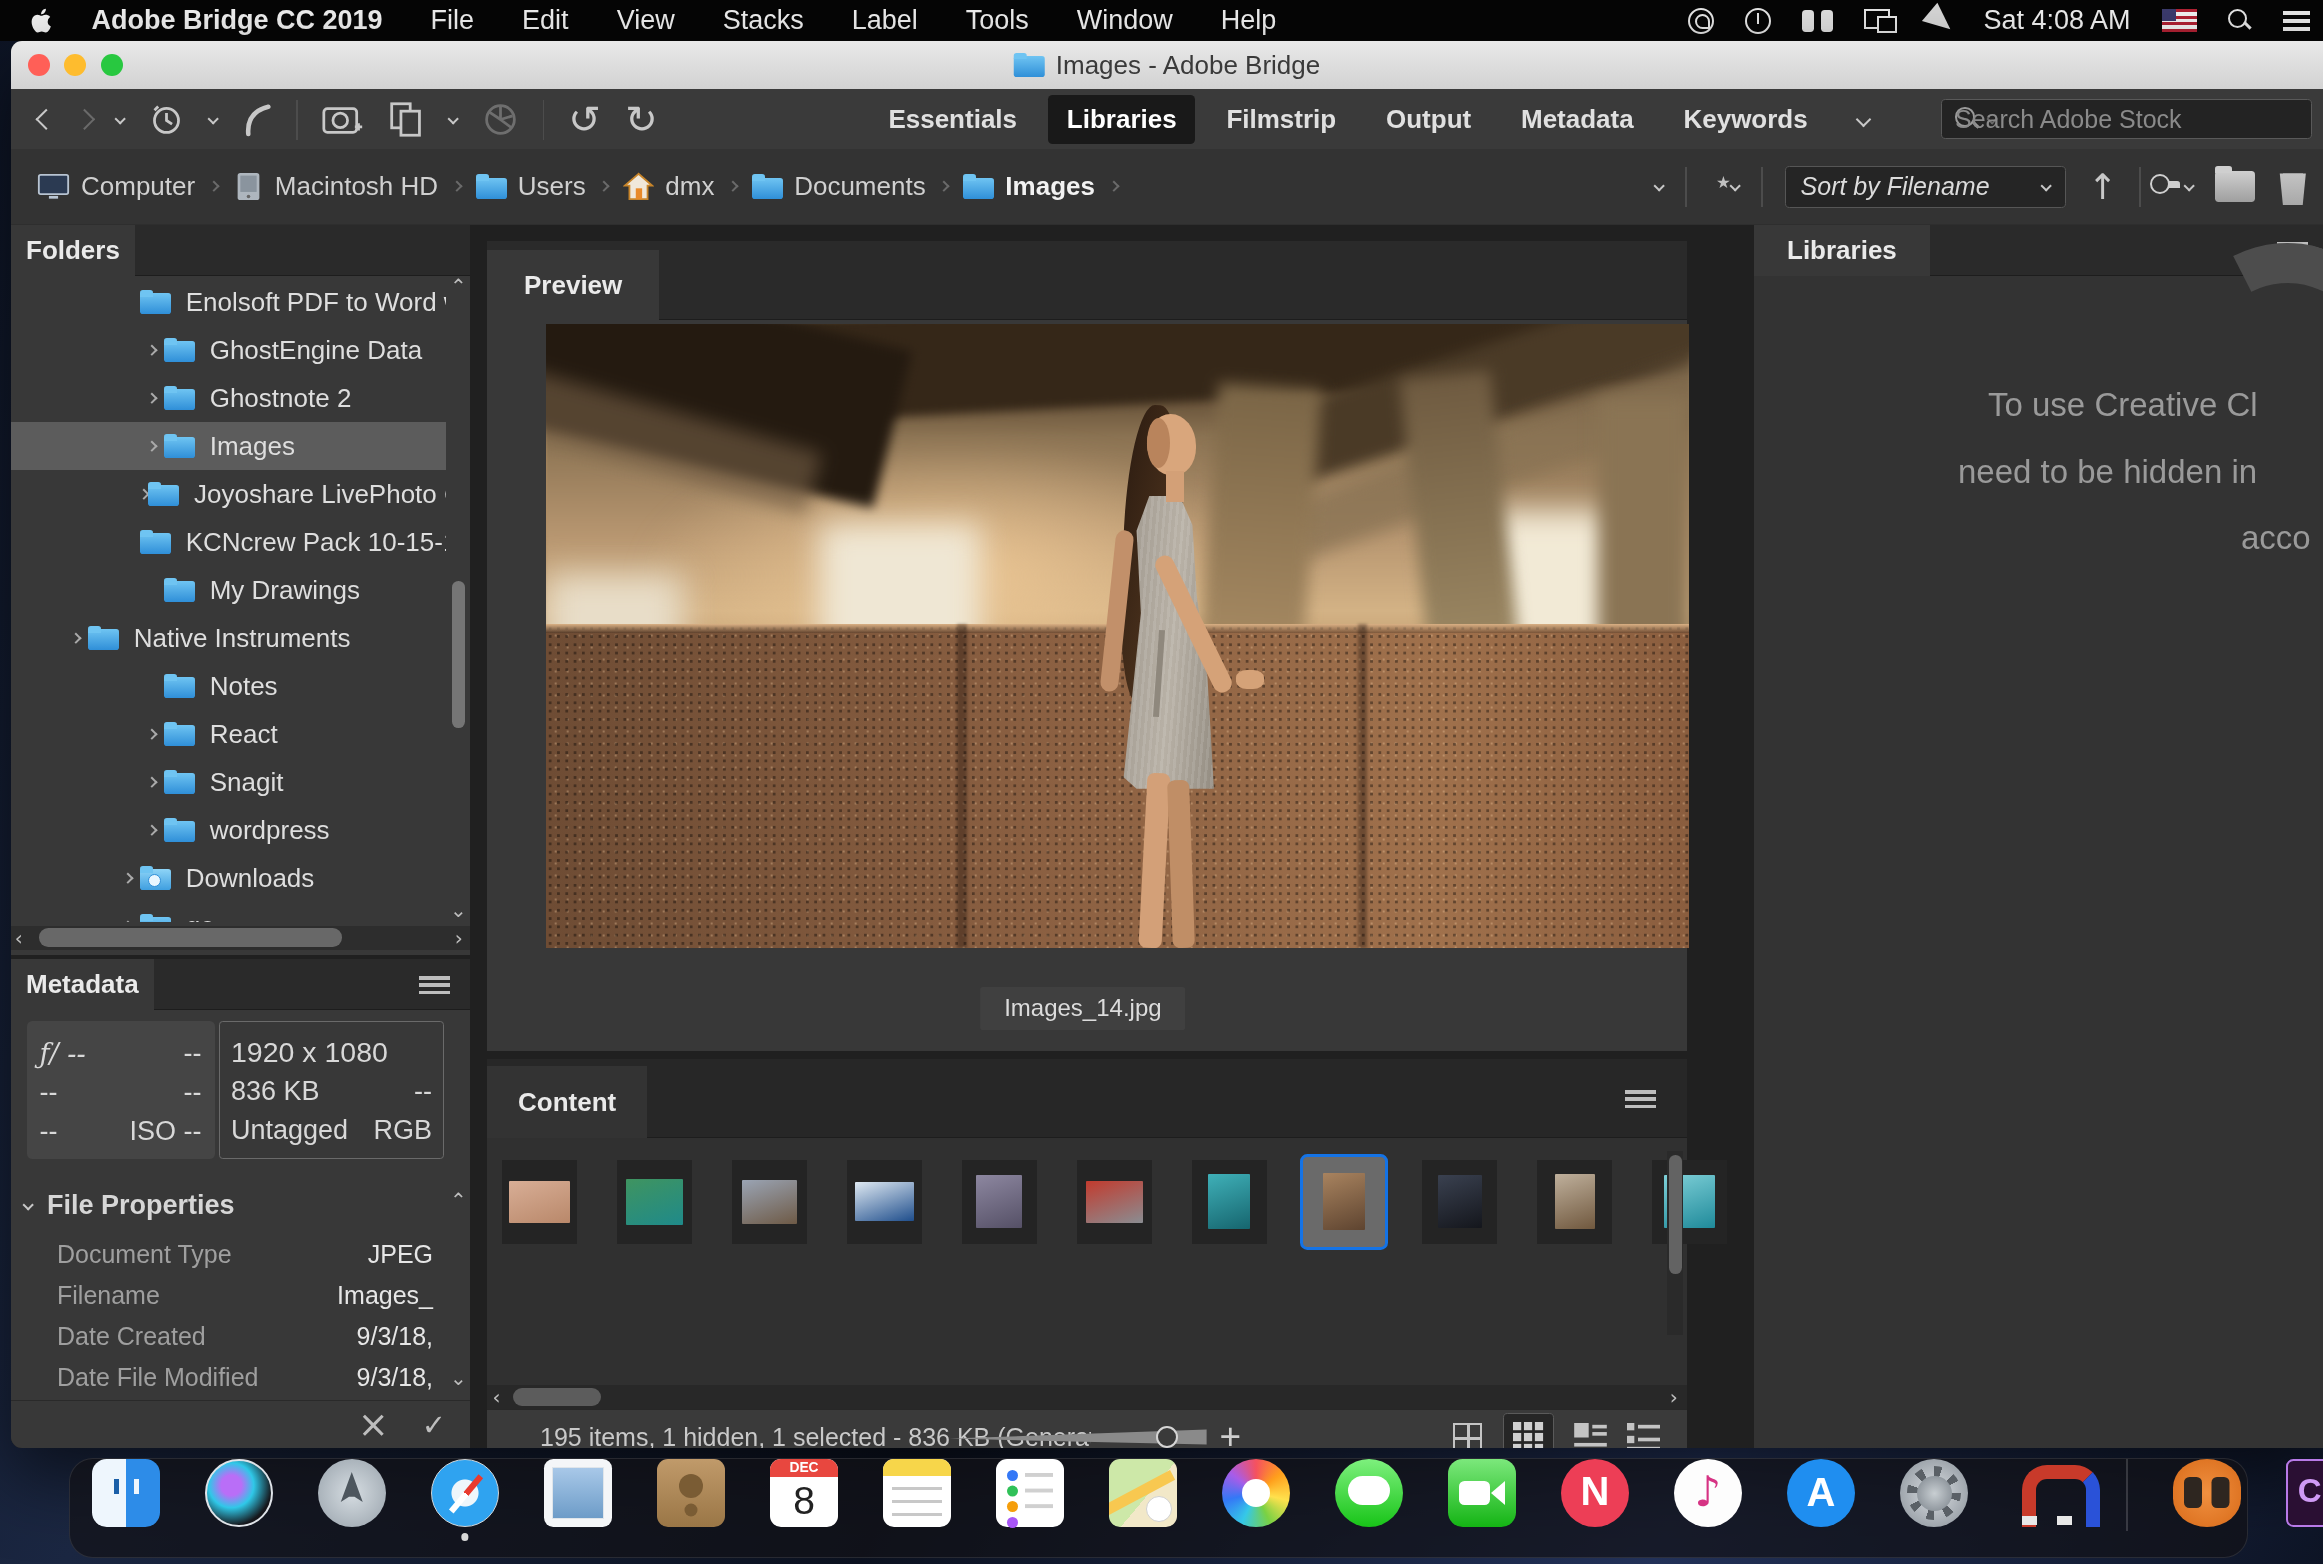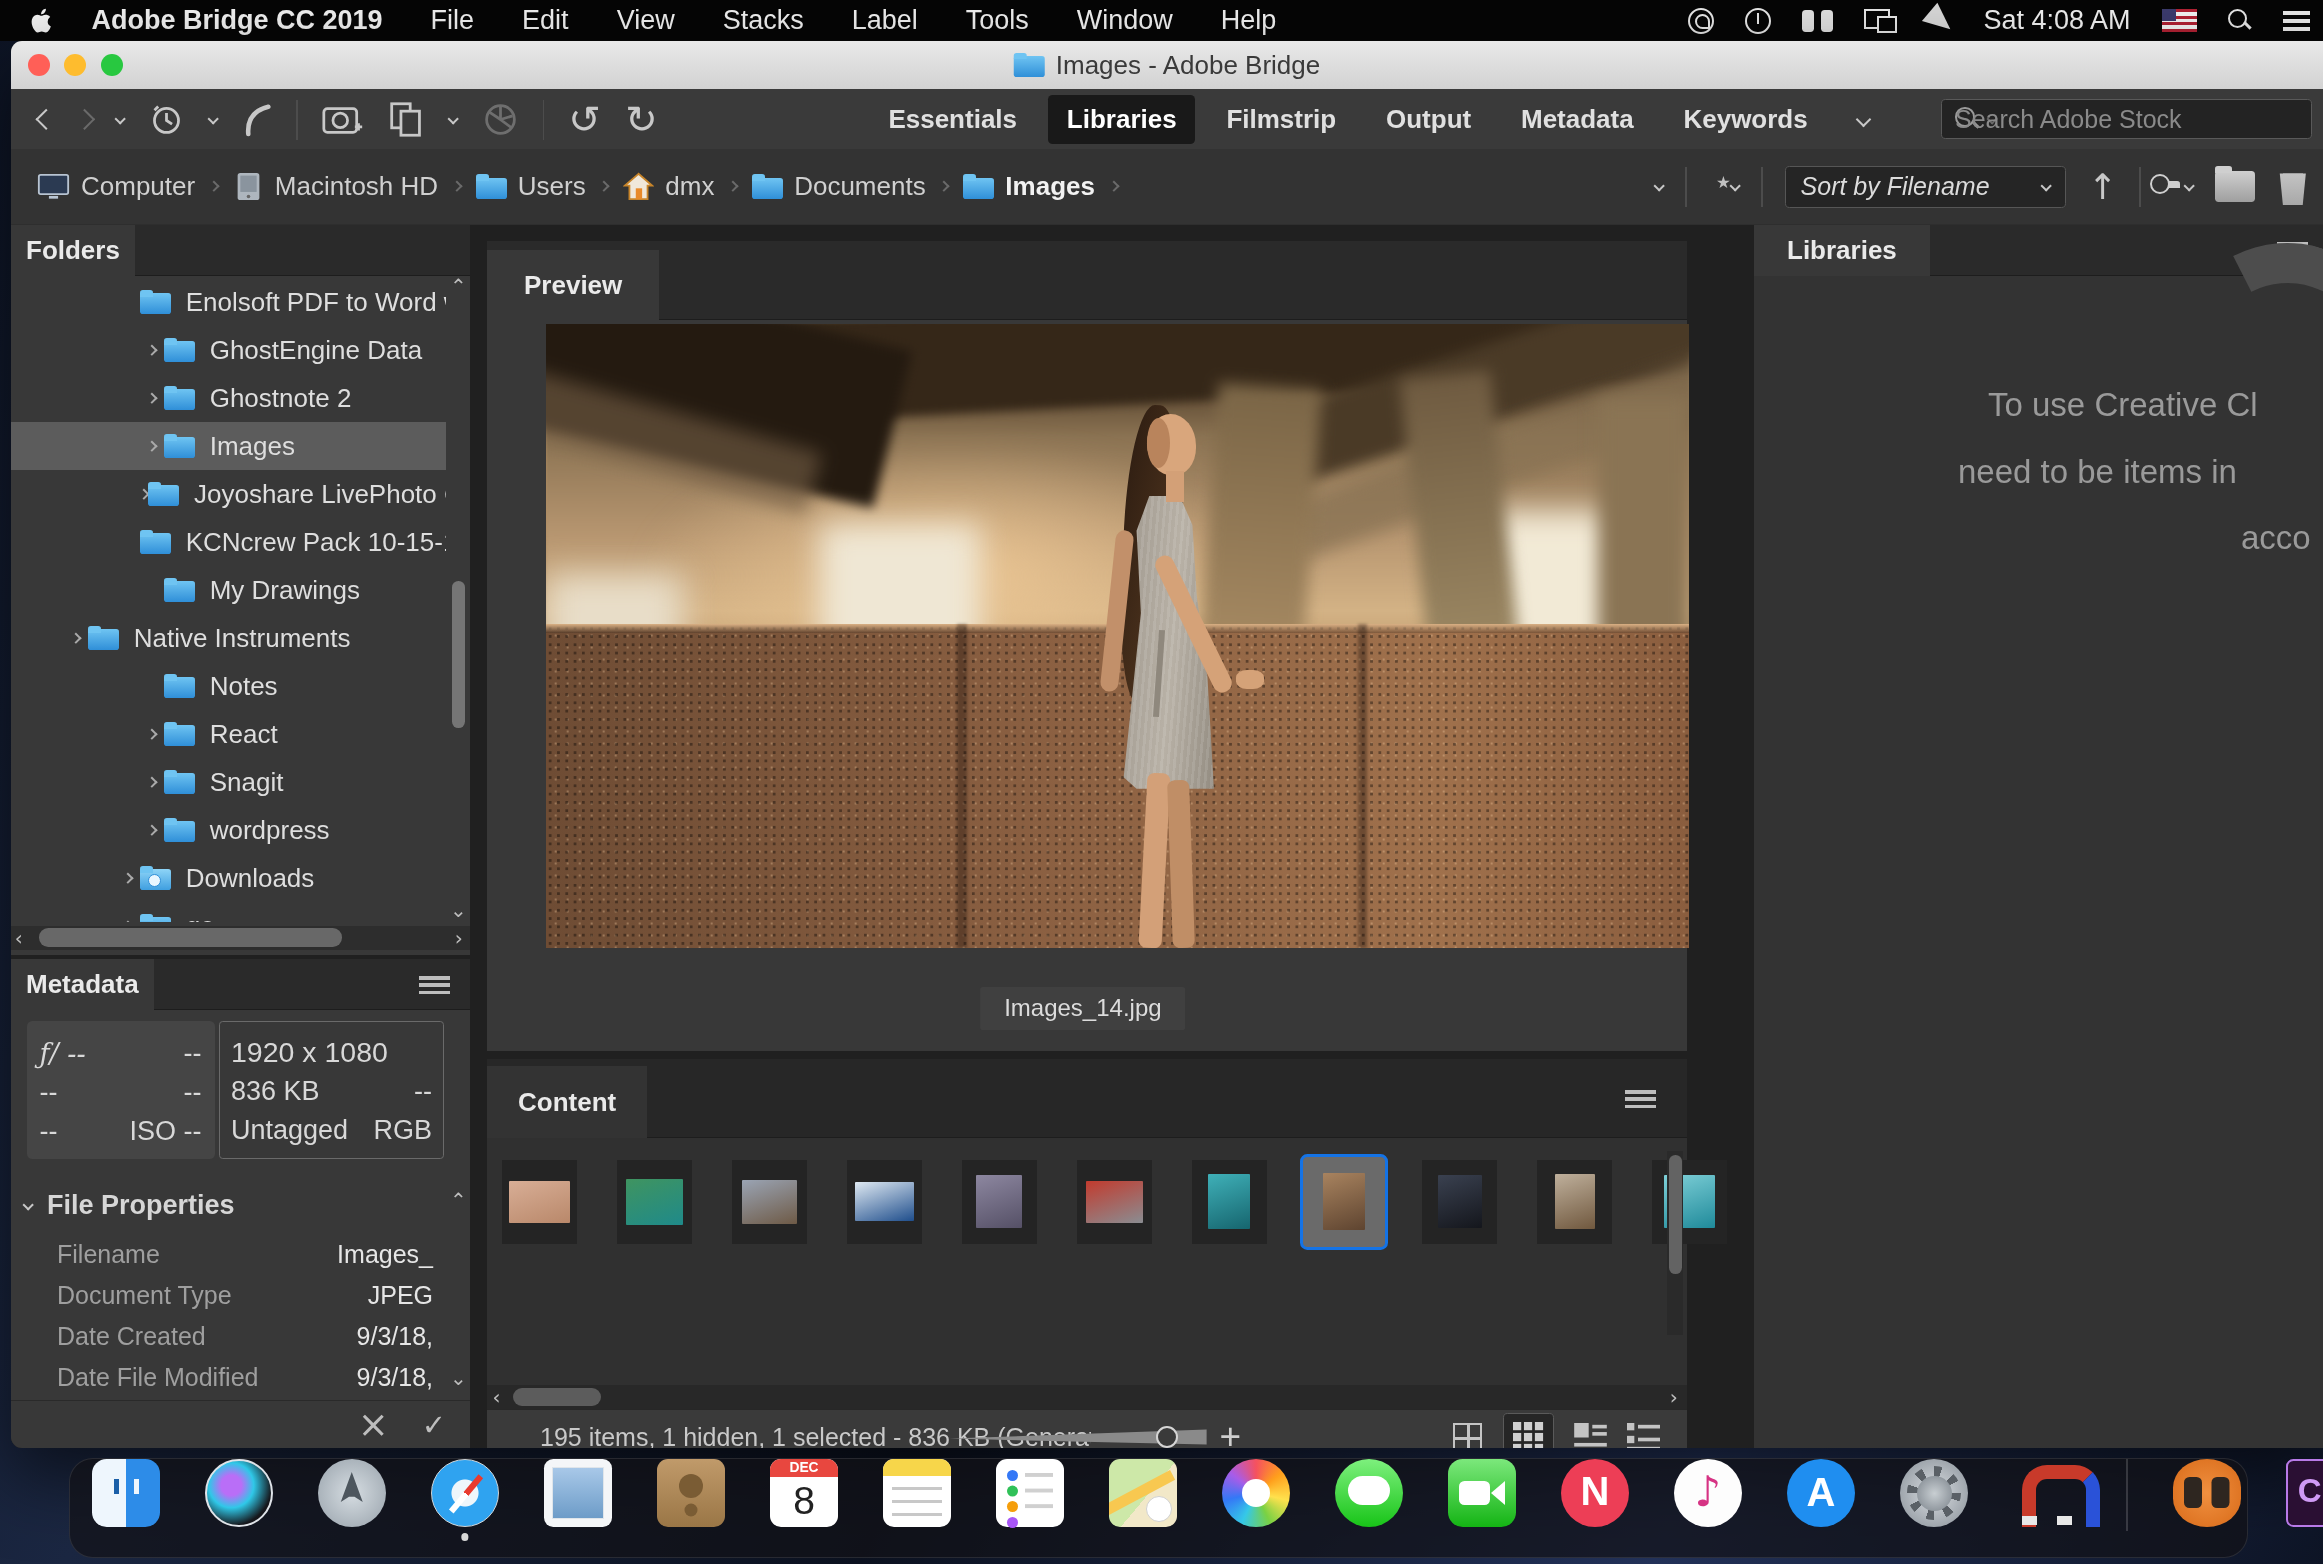--- a/index.html
+++ b/index.html
@@ -593,26 +593,26 @@
               <span>Untagged</span>
               <span>RGB</span>
             </div>
         </div>
         <div class="fp-head">
           <span class="chv down sm"></span>
           <span>File Properties</span>
         </div>
         <div class="fp-rows">
             <div class="fp-row">
+              <span class="l">Document Type</span>
+              <span class="v">JPEG</span>
+            </div>
+            <div class="fp-row">
               <span class="l">Filename</span>
               <span class="v">Images_</span>
-            </div>
-            <div class="fp-row">
-              <span class="l">Document Type</span>
-              <span class="v">JPEG</span>
             </div>
             <div class="fp-row">
               <span class="l">Date Created</span>
               <span class="v">9/3/18,</span>
             </div>
             <div class="fp-row">
               <span class="l">Date File Modified</span>
               <span class="v">9/3/18,</span>
             </div>
           </div>
@@ -765,21 +765,21 @@
 
       <div class="gut-v2"></div>
 
       <div class="lib-panel">
         <div class="lib-head">
           <span class="lib-tab">Libraries</span>
           <span class="ham-sm lib-ham"></span>
         </div>
         <div class="cc-arc"></div>
         <span class="lib-line lib-l1">To use Creative Cl</span>
-        <span class="lib-line lib-l2">need to be items in</span>
+        <span class="lib-line lib-l2">need to be hidden in</span>
         <span class="lib-line lib-l3">acco</span>
       </div>
 
     </div>
   </div>
 
   <div class="dock">
       <div class="dock-item di-finder"></div>
       <div class="dock-item di-siri"></div>
       <div class="dock-item di-launchpad"></div>

